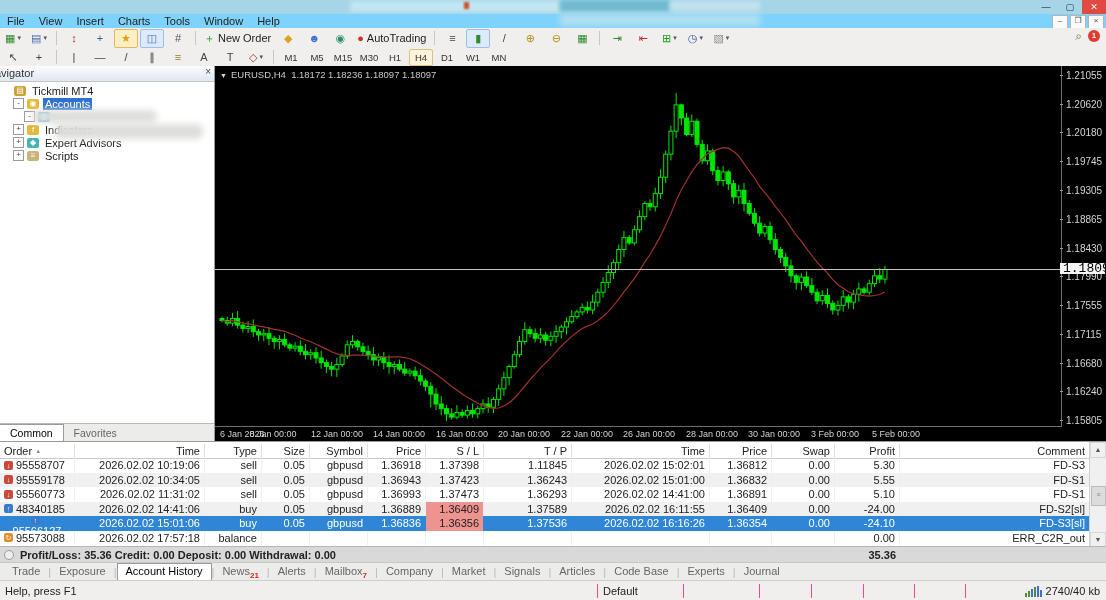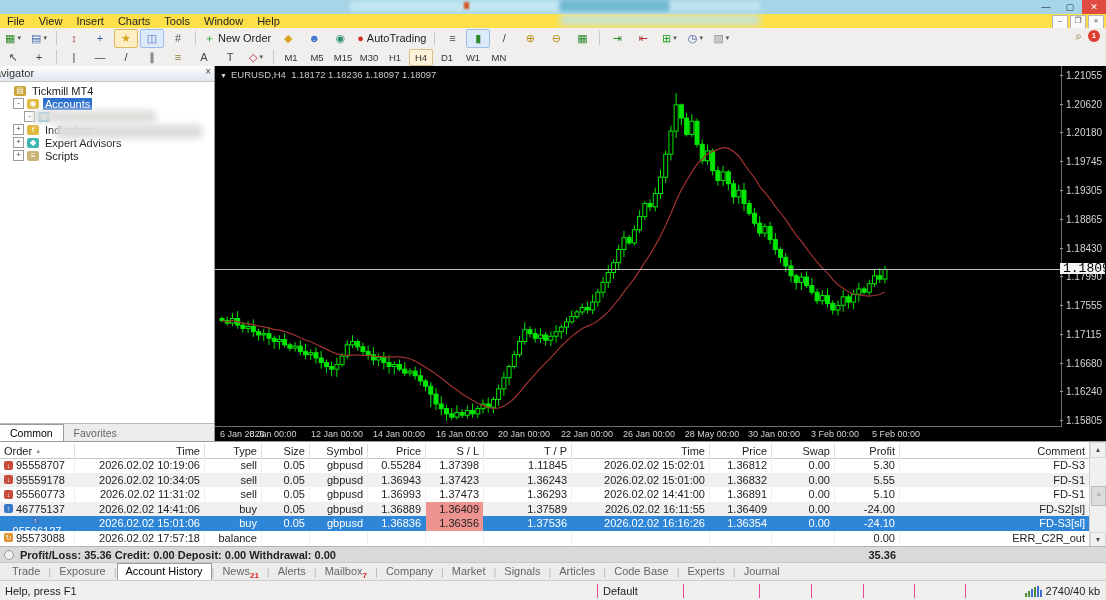--- a/index.html
+++ b/index.html
@@ -7,21 +7,21 @@
        font-family:"Liberation Sans",sans-serif;font-size:11px;color:#222;
        background:#d6d3ce;user-select:none;}
   
   .titlebar{position:absolute;left:0;top:0;width:1106px;height:14px;background:#a6d5e7;overflow:hidden;}
   .tb-streak{position:absolute;filter:blur(2px);}
   .win-btns{position:absolute;right:0;top:0;height:14px;display:flex;}
   .win-btn{width:24px;height:14px;display:flex;align-items:center;justify-content:center;
            font-size:9px;color:#1b2b33;}
   .win-btn.close{background:#e14a41;color:#fff;}
   
-  .menubar{position:absolute;left:0;top:14px;width:1106px;height:14px;background:#fde047;
+  .menubar{position:absolute;left:0;top:14px;width:1106px;height:14px;background:#7dd3fc;
            display:flex;align-items:center;border-bottom:1px solid #e3e2e0;}
   .menu-item{padding:0 7px;height:14px;line-height:14px;cursor:default;}
   .mdi-btns{position:absolute;right:2px;top:1px;display:flex;gap:2px;}
   .mdi-btn{width:14px;height:12px;border:1px solid #b5b5b5;background:#fafafa;font-size:8px;
            line-height:10px;text-align:center;color:#444;}
   .menu-blur{position:absolute;left:560px;top:0;width:200px;height:12px;background:#bfe3ef;filter:blur(3px);opacity:.8;}
   
   .toolbar1{position:absolute;left:0;top:28px;width:1106px;height:20px;background:#f0efee;
             display:flex;align-items:center;border-bottom:1px solid #dcdbd9;}
   .toolbar2{position:absolute;left:0;top:48px;width:1106px;height:18px;background:#f0efee;
@@ -612,21 +612,21 @@
       <div class="price-tag" id="price-tag" style="top: 197px;">1.18097</div>
       <div class="time-axis" id="time-axis">
           <div class="ttick first" style="left: 5px;">6 Jan 2026</div>
           <div class="ttick" style="left: 58px;">8 Jan 00:00</div>
           <div class="ttick" style="left: 122px;">12 Jan 00:00</div>
           <div class="ttick" style="left: 184px;">14 Jan 00:00</div>
           <div class="ttick" style="left: 247px;">16 Jan 00:00</div>
           <div class="ttick" style="left: 309px;">20 Jan 00:00</div>
           <div class="ttick" style="left: 372px;">22 Jan 00:00</div>
           <div class="ttick" style="left: 434px;">26 Jan 00:00</div>
-          <div class="ttick" style="left: 497px;">28 May 00:00</div>
+          <div class="ttick" style="left: 497px;">28 Jan 00:00</div>
           <div class="ttick" style="left: 559px;">30 Jan 00:00</div>
           <div class="ttick" style="left: 620px;">3 Feb 00:00</div>
           <div class="ttick" style="left: 681px;">5 Feb 00:00</div>
         </div>
     </div>
   </div>
 
   <div class="table-panel">
     <div id="hist-table">
         <div class="hrow header-row">
@@ -646,21 +646,21 @@
         </div>
         <div class="hrow data-row" style="top: 16px; height: 14.5px;">
           <div class="hcell left" style="width: 75px;">
             <span class="order-icon" style="background: rgb(201, 74, 58);">↓</span>
             <span>95558707</span>
           </div>
           <div class="hcell" style="width: 130px;">2026.02.02 10:19:06</div>
           <div class="hcell" style="width: 57px;">sell</div>
           <div class="hcell" style="width: 48px;">0.05</div>
           <div class="hcell" style="width: 58px;">gbpusd</div>
-          <div class="hcell" style="width: 58px;">0.55284</div>
+          <div class="hcell" style="width: 58px;">1.36918</div>
           <div class="hcell" style="width: 58px;">1.37398</div>
           <div class="hcell" style="width: 88px;">1.11845</div>
           <div class="hcell" style="width: 138px;">2026.02.02 15:02:01</div>
           <div class="hcell" style="width: 62px;">1.36812</div>
           <div class="hcell" style="width: 63px;">0.00</div>
           <div class="hcell" style="width: 65px;">5.30</div>
           <div class="hcell" style="width: 190px;">FD-S3</div>
         </div>
         <div class="hrow data-row stripe" style="top: 30.5px; height: 14.5px;">
           <div class="hcell left" style="width: 75px;">
@@ -694,21 +694,21 @@
           <div class="hcell" style="width: 88px;">1.36293</div>
           <div class="hcell" style="width: 138px;">2026.02.02 14:41:00</div>
           <div class="hcell" style="width: 62px;">1.36891</div>
           <div class="hcell" style="width: 63px;">0.00</div>
           <div class="hcell" style="width: 65px;">5.10</div>
           <div class="hcell" style="width: 190px;">FD-S1</div>
         </div>
         <div class="hrow data-row stripe" style="top: 59.5px; height: 14.5px;">
           <div class="hcell left" style="width: 75px;">
             <span class="order-icon" style="background: rgb(58, 123, 201);">↑</span>
-            <span>46775137</span>
+            <span>48340185</span>
           </div>
           <div class="hcell" style="width: 130px;">2026.02.02 14:41:06</div>
           <div class="hcell" style="width: 57px;">buy</div>
           <div class="hcell" style="width: 48px;">0.05</div>
           <div class="hcell" style="width: 58px;">gbpusd</div>
           <div class="hcell" style="width: 58px;">1.36889</div>
           <div class="hcell cell-red" style="width: 58px;">1.36409</div>
           <div class="hcell" style="width: 88px;">1.37589</div>
           <div class="hcell" style="width: 138px;">2026.02.02 16:11:55</div>
           <div class="hcell" style="width: 62px;">1.36409</div>

